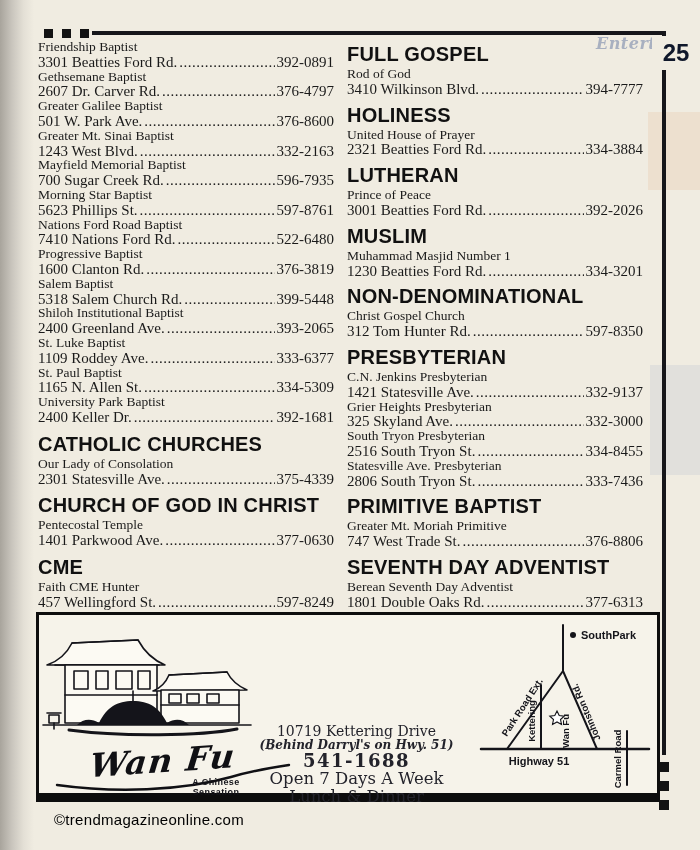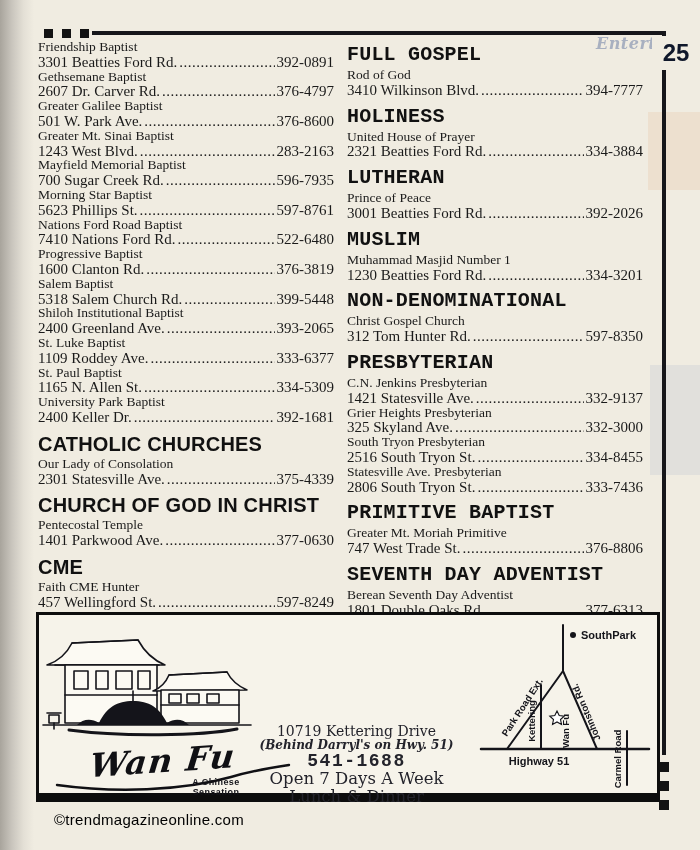--- a/index.html
+++ b/index.html
@@ -20,39 +20,39 @@
   
   .ghost-ent{position:absolute;left:596px;top:34px;font:italic 700 16px "DejaVu Serif",serif;
         color:rgba(95,115,160,.5);letter-spacing:.5px;white-space:nowrap;}
   .gb1{position:absolute;left:648px;top:112px;width:52px;height:78px;background:rgba(214,150,92,.13);}
   .gb2{position:absolute;left:650px;top:365px;width:50px;height:110px;background:rgba(110,130,180,.11);}
   
   .col{position:absolute;width:296px;}
   .col-left{left:38px;top:40px;}
   .col-right{left:347px;top:36px;}
   .cat-heading{font:700 20px/22px "Liberation Sans",sans-serif;letter-spacing:.2px;margin:8px 0 2px;color:#111;}
-  .col-right .cat-heading{font-family:Liberation Mono, monospace;}
+  .col-right .cat-heading{margin-top:7px;}
   .entry-name{font-weight:400;font-size:13.5px;line-height:14.8px;}
   .entry-line{display:flex;align-items:baseline;font-size:15px;line-height:14.8px;}
   .addr{white-space:nowrap;}
   .dots{flex:1;overflow:hidden;white-space:nowrap;margin:0 2px;}
   .dots::after{content:".........................................................................";letter-spacing:.5px;}
   .phone{white-space:nowrap;}
   
   .ad{position:absolute;left:36px;top:612px;width:624px;height:190px;background:#f6f3ea;
       border:3px solid #0d0d0d;border-bottom-width:9px;box-sizing:border-box;z-index:2;
       font-family:"DejaVu Serif",serif;color:#23232b;}
   .ad-illustration{position:absolute;left:2px;top:4px;width:212px;height:122px;}
   .ad-copy{position:absolute;left:200px;top:6px;width:235px;text-align:center;
       font-size:14.5px;line-height:15.5px;}
   .ad-bullet{margin:0;}
   .ad-addr{position:absolute;left:200px;top:96px;width:235px;text-align:center;}
   .ad-address{font-size:14px;line-height:16px;margin-top:12px;}
   .ad-note{font:italic 700 12px "DejaVu Serif",serif;line-height:13px;}
-  .ad-phone{font-weight:700;font-size:18px;line-height:18px;letter-spacing:1.5px;font-family:Liberation Mono, monospace;}
+  .ad-phone{font-weight:700;font-size:18px;line-height:18px;letter-spacing:1.5px;}
   .ad-open{font-size:16.5px;line-height:18px;}
   .ad-meals{font-size:16.5px;line-height:18px;}
   .ad-map{position:absolute;right:4px;top:4px;width:176px;height:170px;}
   .map-label{font:700 9.5px "Liberation Sans",sans-serif;fill:#14141a;}
   .map-label-big{font:700 11px "Liberation Sans",sans-serif;fill:#14141a;}
   .ad-logo{position:absolute;left:52px;top:124px;width:210px;
       font:italic 700 33px "DejaVu Serif",serif;letter-spacing:1px;color:#101014;
       transform:skewX(-10deg) rotate(-4deg);}
   .logo-tm{position:absolute;left:228px;top:132px;font:700 6px "Liberation Sans",sans-serif;}
   .logo-swash{position:absolute;left:16px;top:148px;width:236px;height:28px;}
@@ -110,21 +110,21 @@
           <span class="dots"></span>
           <span class="phone">376-8600</span>
         </div>
       </div>
       <div class="row is-entry">
 
         <div class="entry-name">Greater Mt. Sinai Baptist</div>
         <div class="entry-line">
           <span class="addr">1243 West Blvd.</span>
           <span class="dots"></span>
-          <span class="phone">283-2163</span>
+          <span class="phone">332-2163</span>
         </div>
       </div>
       <div class="row is-entry">
 
         <div class="entry-name">Mayfield Memorial Baptist</div>
         <div class="entry-line">
           <span class="addr">700 Sugar Creek Rd.</span>
           <span class="dots"></span>
           <span class="phone">596-7935</span>
         </div>

